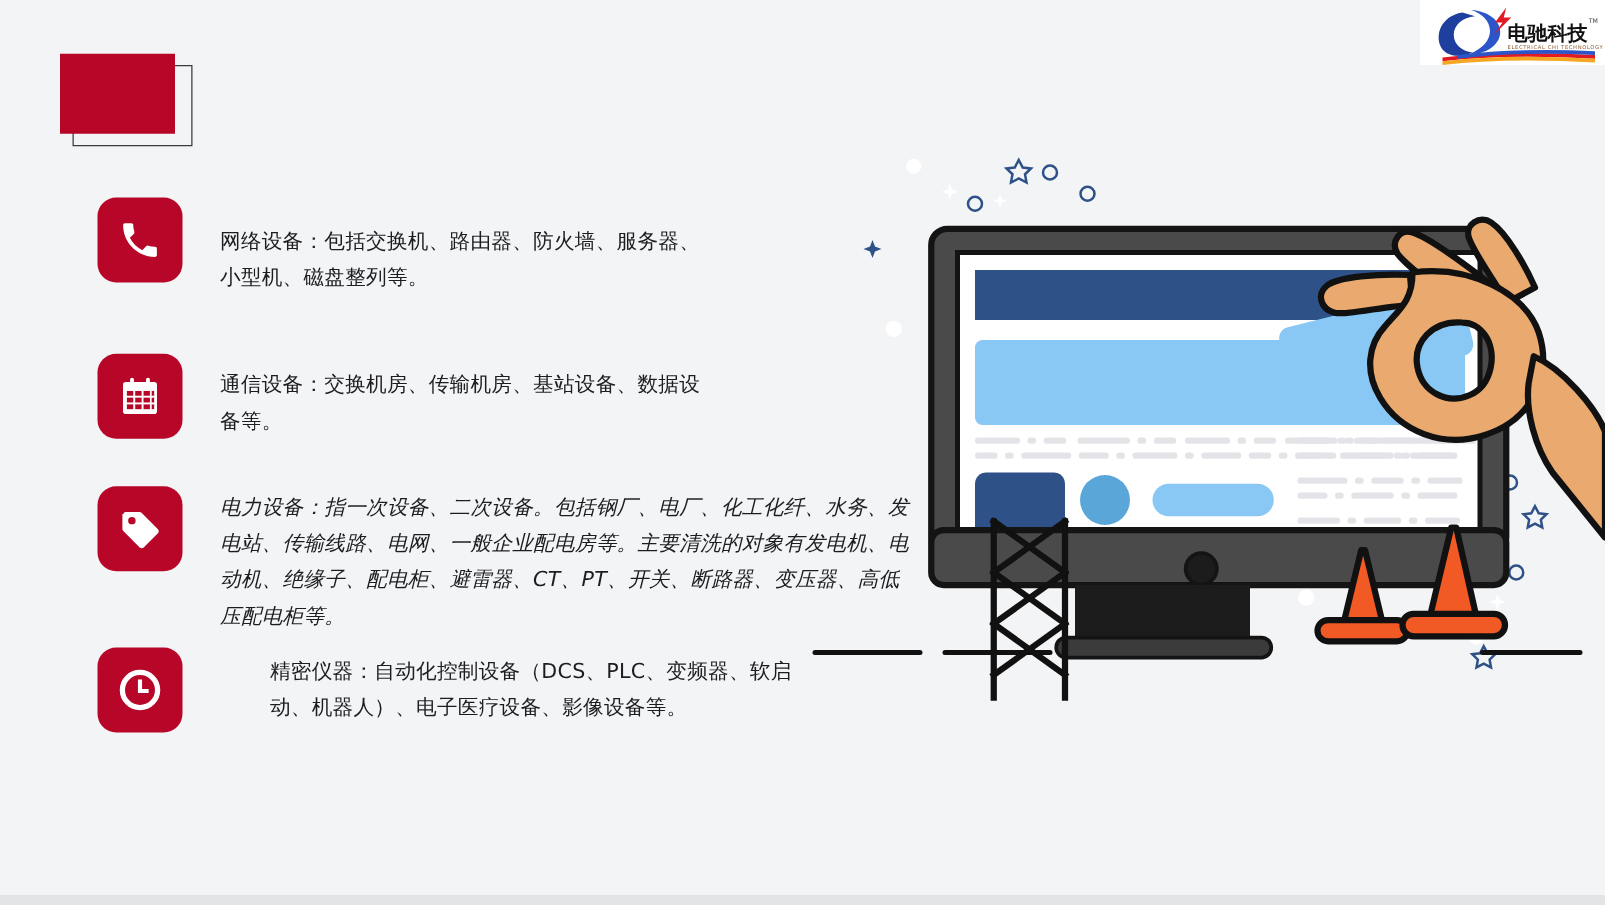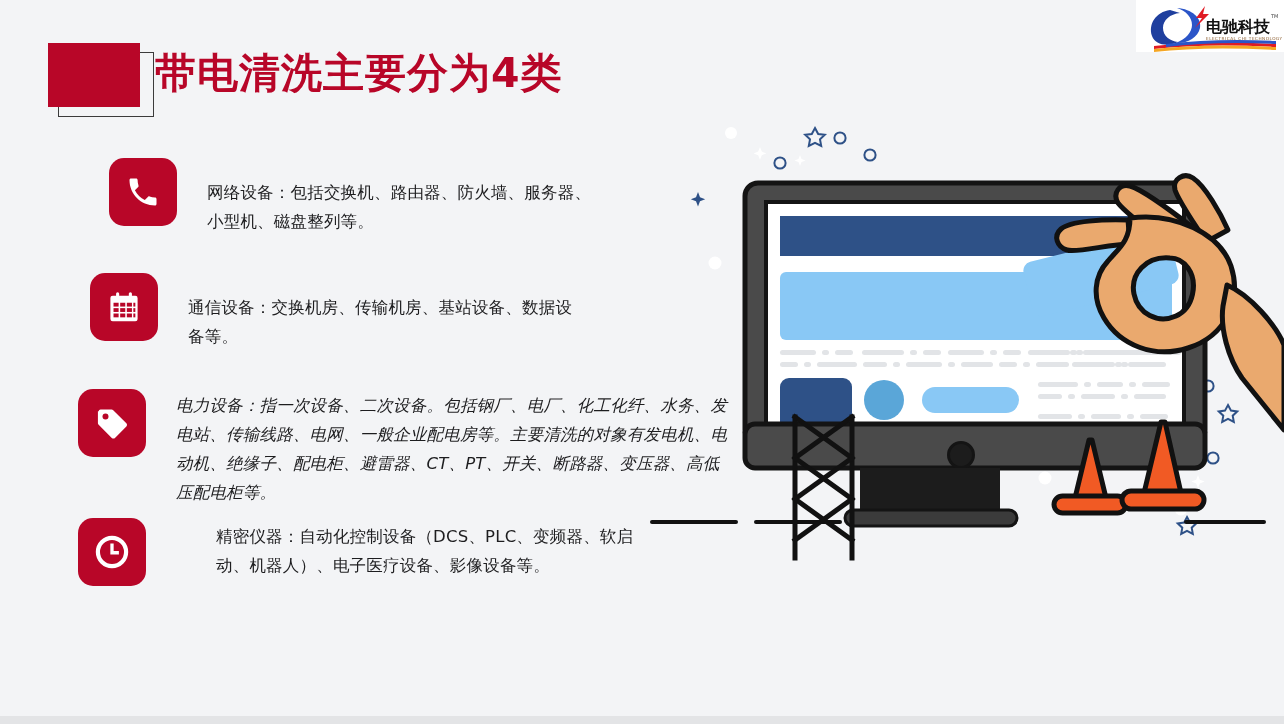--- a/index.html
+++ b/index.html
@@ -76,42 +76,41 @@
   }
   .bullet-icon svg { display: block; }
   .bullet-text {
     margin-left: 30px;
     font-size: 16.5px;
     line-height: 29px;
     color: #1d1d1f;
     font-family: "DejaVu Sans", "Liberation Sans", sans-serif;
     letter-spacing: 0.2px;
   }
-  .r1 { left: 0px; top: 8px; margin-left: 31px;  }
-  .r2 { left: 12px; top: 123px; }
+  .r1 { left: 0px; top: 8px;  }
+  .r2 { left: 0px; top: 123px; align-items: flex-end; }
   .r3 { left: 0px; top: 239px; }
   .r4 { left: 0px; top: 368px; gap: 40px; }
   .r1 .bullet-text { width: 400px; padding-top: 20px; }
   .r2 .bullet-text { width: 400px; padding-top: 20px; }
   .r3 .bullet-text { width: 560px; padding-top: 2px; font-style: italic; }
   .r4 .bullet-text { width: 420px; padding-top: 4px; }
   
   .illo { position: absolute; left: 630px; top: 110px; width: 654px; height: 480px; }
   .illo svg { display: block; }
 </style>
 </head>
 <body>
 
 <div id="slide">
 
   <div class="bottom-strip"></div>
 
   <div class="title-outline"></div>
   <div class="title-square"></div>
-  <div class="title-text">带电清洗主要分为4类</div>
 
   <div class="logo">
     <svg width="148" height="52" viewBox="0 0 148 52" xmlns="http://www.w3.org/2000/svg">
       <rect x="0" y="0" width="148" height="52" fill="#ffffff"></rect>
 
       <g>
         <path d="M34 10 C20 12 12 24 16 36 C19 45 32 47 42 42 C34 41 27 36 27 28 C27 20 34 14 44 13 Z" fill="#1f3f9e"></path>
         <path d="M41 8 C56 9 66 18 64 28 C62 38 50 44 40 43 C50 39 56 32 56 25 C56 17 50 11 41 8 Z" fill="#2b55c8"></path>
       </g>
 

